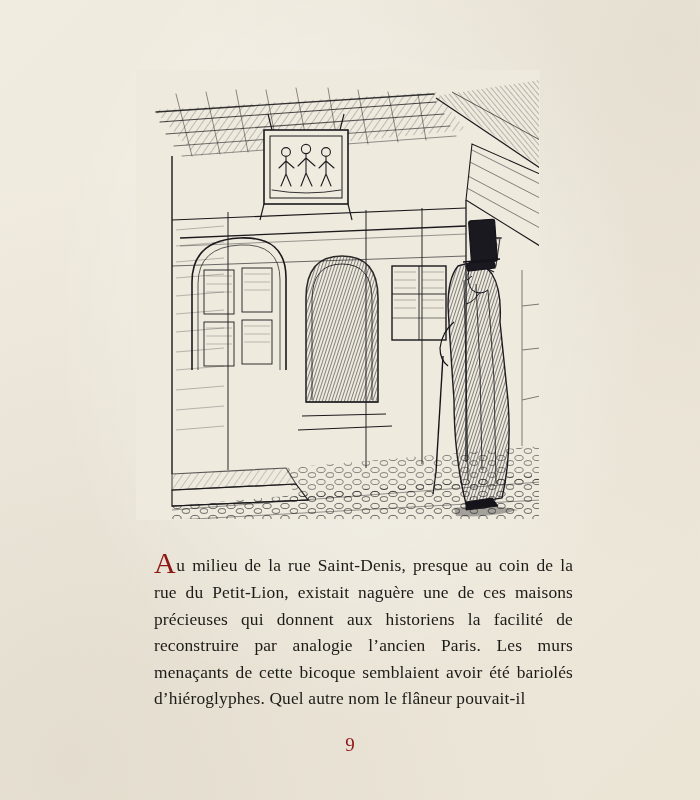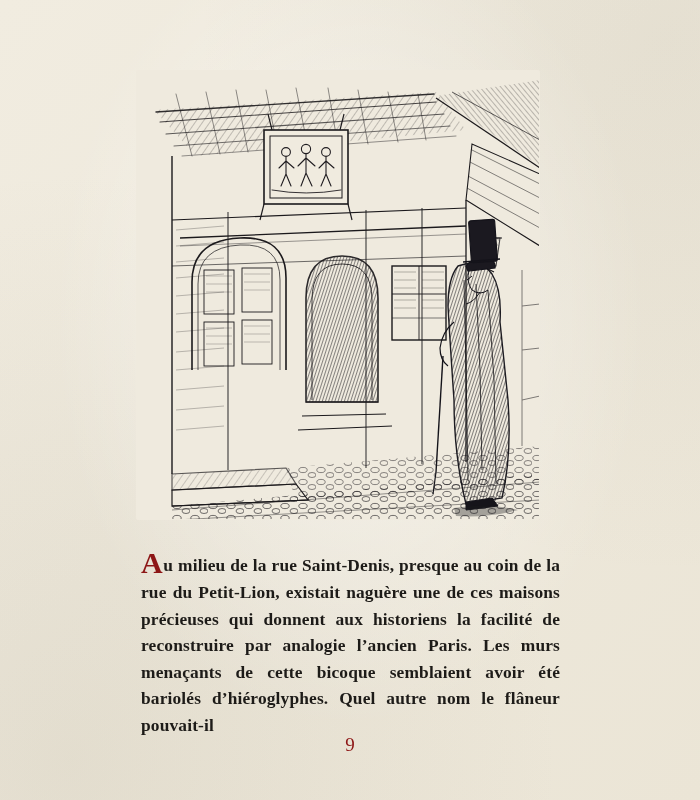--- a/index.html
+++ b/index.html
@@ -37,31 +37,30 @@
     width: 404px;
     height: 450px;
   }
   .plate svg {
     display: block;
     width: 404px;
     height: 450px;
   }
   .body-text {
     position: absolute;
-    left: 141px;
+    left: 154px;
     top: 533px;
     width: 419px;
     font-size: 17.4px;
     line-height: 26.6px;
     color: #1d1b18;
     text-align: justify;
     text-justify: inter-word;
     letter-spacing: 0.15px;
     font-family: "Liberation Serif", serif;
-    font-weight: bold;
   }
   .dropcap {
     color: #8d1616;
     font-size: 30px;
     line-height: 26px;
     font-family: "Liberation Serif", serif;
     vertical-align: -2px;
     padding-right: 0.5px;
   }
   .folio {

